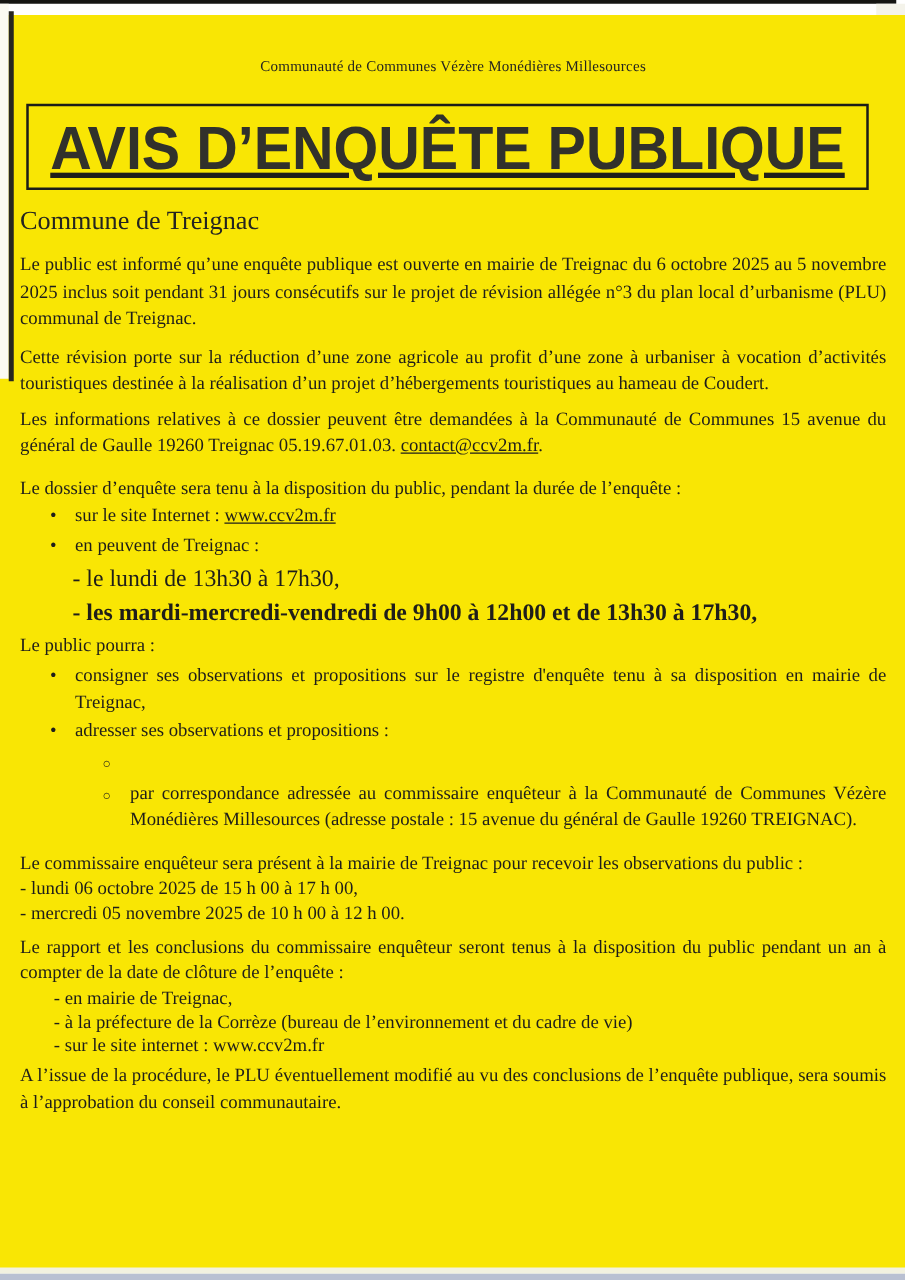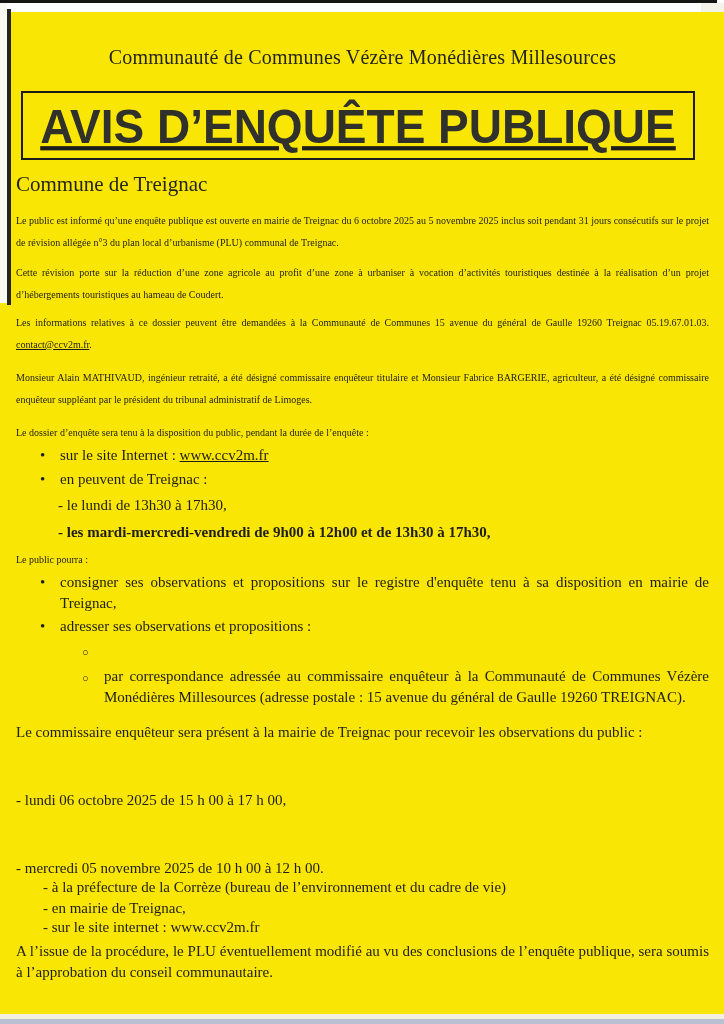--- a/index.html
+++ b/index.html
@@ -14,56 +14,56 @@
   .paper{
     position:absolute;top:12px;left:0;width:724px;height:1004px;
     background:#f9e604;overflow:hidden;box-sizing:border-box;
     padding:0 15px 0 16px;
   }
   .edge-left-white{position:absolute;top:3px;left:0;width:7px;height:300px;background:#fbfaf2;z-index:5;}
   .edge-left-black{position:absolute;top:9px;left:7px;width:4px;height:296px;background:#26261f;z-index:5;}
   .edge-bottom-pale{position:absolute;top:1014px;left:0;width:724px;height:5px;background:#f2f1e0;z-index:5;}
   .edge-bottom-gray{position:absolute;top:1019px;left:0;width:724px;height:5px;background:#b9c0d2;z-index:5;}
 
-  .org{margin-top:34px;text-align:center;font-size:20px;letter-spacing:.2px;color:#242420;}
+  .org{margin-top:34px;text-align:center;font-size:12px;letter-spacing:.2px;color:#242420;}
   .title-box{
     margin:22px 14px 0 5px;height:65px;border:2px solid #1c1c18;
     display:flex;align-items:center;justify-content:center;text-decoration:underline;
   }
   .title{
     font-family:"Liberation Sans","DejaVu Sans",sans-serif;
     font-weight:900;font-size:46px;letter-spacing:0px;color:#31312b;
     transform:scaleY(1.06);white-space:nowrap;
   }
   .commune{margin-top:12px;text-align:left;font-size:21px;color:#242420;}
 
   p{margin:0;}
-  .para{font-size:10px;line-height:21.5px;text-align:justify;}
+  .para{font-size:15px;line-height:21.5px;text-align:justify;}
   .p1{margin-top:13px;}
   .p2{margin-top:9px;}
   .p3{margin-top:7px;}
   .p4{margin-top:12px;}
   .sec-dossier{margin-top:12px;}
   .sec-public{margin-top:6px;}
   .u{text-decoration:underline;}
   .it{font-style:italic;}
 
   .bullet{display:flex;font-size:15px;line-height:21px;}
   .bullet .dot{width:20px;margin-left:24px;flex:none;}
   .bullet .txt{flex:1;text-align:justify;}
   .b-mt1{margin-top:1px;} .b-mt2{margin-top:2px;} .b-mt3{margin-top:3px;}
 
-  .dash{font-size:15px;line-height:21px;margin-left:42px;}
+  .dash{font-size:19px;line-height:21px;margin-left:42px;}
   .d1{margin-top:5px;} .d2{margin-top:6px;font-weight:bold;} .d3{margin-top:6px;}
 
   .sub{display:flex;font-size:15px;line-height:21px;margin-top:3px;}
   .sub .circ{width:22px;margin-left:66px;flex:none;font-size:11px;padding-top:2px;}
   .sub .txt{flex:1;text-align:justify;}
 
-  .tight{font-size:15px;line-height:20px;margin-top:48px;}
+  .tight{font-size:15px;line-height:20px;}
   .perm{margin-top:14px;}
   .rapport{margin-top:7px;}
   .lieu{margin-left:27px;font-size:15px;line-height:19px;}
   .lieu-first{margin-top:2px;}
   .conclusion{margin-top:4px;font-size:15px;line-height:21px;text-align:justify;}
 </style>
 </head>
 <body>
 
 <div class="edge-top"></div>
@@ -78,21 +78,20 @@
   </div>
 
   <div class="commune">Commune de Treignac</div>
 
   <p class="para p1">Le public est informé qu’une enquête publique est ouverte en mairie de Treignac du 6 octobre 2025 au 5 novembre 2025 inclus soit pendant 31 jours consécutifs sur le projet de révision allégée n°3 du plan local d’urbanisme (PLU) communal de Treignac.</p>
 
   <p class="para p2">Cette révision porte sur la réduction d’une zone agricole au profit d’une zone à urbaniser à vocation d’activités touristiques destinée à la réalisation d’un projet d’hébergements touristiques au hameau de Coudert.</p>
 
   <p class="para p3"><span>Les informations relatives à ce dossier peuvent être demandées à la Communauté de Communes 15 avenue du général de Gaulle 19260 Treignac 05.19.67.01.03. </span><span class="u">contact@ccv2m.fr</span><span>.</span></p>
 
-  <p class="para p4">Monsieur Alain MATHIVAUD, ingénieur retraité, a été désigné commissaire enquêteur titulaire et Monsieur Fabrice BARGERIE, agriculteur, a été désigné commissaire enquêteur suppléant par le président du tribunal administratif de Limoges.</p>
 
   <p class="para sec-dossier">Le dossier d’enquête sera tenu à la disposition du public, pendant la durée de l’enquête :</p>
 
   <div class="bullet b-mt1">
     <span class="dot">•</span>
     <span class="txt"><span>sur le site Internet : </span><span class="u">www.ccv2m.fr</span></span>
   </div>
 
   <div class="bullet b-mt3">
     <span class="dot">•</span>
@@ -120,22 +119,23 @@
 
   <div class="sub">
     <span class="circ">○</span>
     <span class="txt">par correspondance adressée au commissaire enquêteur à la Communauté de Communes Vézère Monédières Millesources (adresse postale : 15 avenue du général de Gaulle 19260 TREIGNAC).</span>
   </div>
 
   <p class="tight perm">Le commissaire enquêteur sera présent à la mairie de Treignac pour recevoir les observations du public :</p>
   <div class="tight">- lundi 06 octobre 2025 de 15 h 00 à 17 h 00,</div>
   <div class="tight">- mercredi 05 novembre 2025 de 10 h 00 à 12 h 00.</div>
 
+  <p class="tight rapport" style="text-align:justify;">Le rapport et les conclusions du commissaire enquêteur seront tenus à la disposition du public pendant un an à compter de la date de clôture de l’enquête :</p>
+  <div class="lieu lieu-first">- en mairie de Treignac,</div>
   <div class="lieu">- à la préfecture de la Corrèze (bureau de l’environnement et du cadre de vie)</div>
-  <div class="lieu lieu-first">- en mairie de Treignac,</div>
   <div class="lieu">- sur le site internet : www.ccv2m.fr</div>
 
   <p class="conclusion">A l’issue de la procédure, le PLU éventuellement modifié au vu des conclusions de l’enquête publique, sera soumis à l’approbation du conseil communautaire.</p>
 
 </div>
 
 <div class="edge-left-white"></div>
 <div class="edge-left-black"></div>
 <div class="edge-bottom-pale"></div>
 <div class="edge-bottom-gray"></div>

